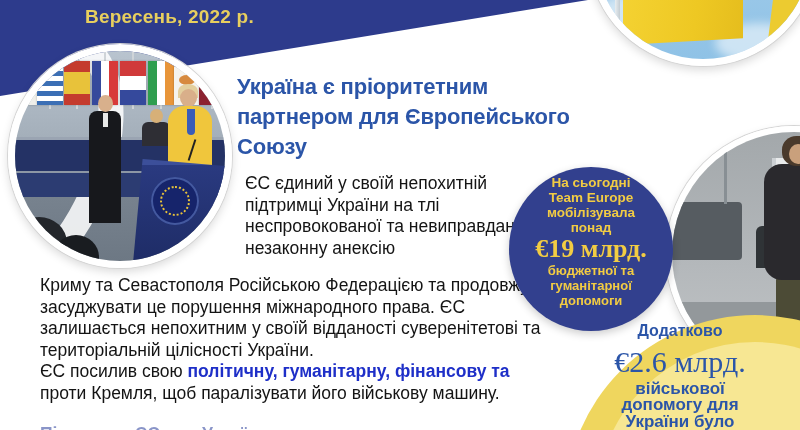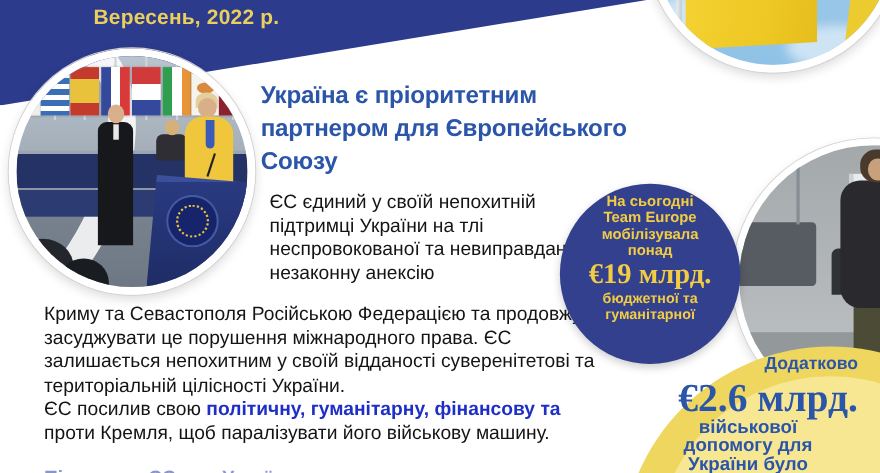--- a/index.html
+++ b/index.html
@@ -94,22 +94,22 @@
   .tb-indent{left:245px;top:173px;line-height:21.5px;}
   .tb-full{left:40px;top:275px;line-height:21.5px;}
   .tb-para2{left:40px;top:360px;line-height:22px;}
   .tb-para2 .hl{color:var(--accent-blue);font-weight:bold;}
   .cutoff{position:absolute;left:40px;top:424px;width:520px;height:6px;overflow:hidden;z-index:2;
     font-size:17.5px;font-weight:bold;color:#2b3f9c;opacity:.55;white-space:nowrap;}
   
   .circle-yellow{position:absolute;left:565px;top:315px;width:380px;height:380px;border-radius:50%;background:var(--yellow);z-index:5;}
   .circle-yellow-inner{position:absolute;left:32px;top:27px;width:316px;height:316px;border-radius:50%;background:var(--yellow-light);}
   .yellow-text{position:absolute;left:580px;top:322px;width:200px;z-index:7;text-align:center;color:var(--title-blue);}
-  .yellow-heading{font-size:16px;font-weight:bold;line-height:18px;margin-bottom:6px;text-align:right;}
-  .yellow-amount{font-family:"Liberation Serif","DejaVu Serif",serif;font-weight:bold;font-size:36px;line-height:32px;margin-bottom:3px;text-align:right;}
+  .yellow-heading{font-size:16px;font-weight:bold;line-height:18px;margin-bottom:6px;}
+  .yellow-amount{font-family:"Liberation Serif","DejaVu Serif",serif;font-weight:normal;font-size:30px;line-height:32px;margin-bottom:3px;}
   .yellow-lines .line{font-size:17px;font-weight:bold;line-height:16.3px;}
   .circle-blue{position:absolute;left:509px;top:167px;width:164px;height:164px;border-radius:50%;background:var(--circle-navy);
     z-index:6;box-shadow:0 3px 8px rgba(0,0,0,.2);text-align:center;color:var(--amount-gold);padding-top:8px;}
   .blue-top .line,.blue-bottom .line{font-weight:bold;}
   .blue-top .line{font-size:13.5px;line-height:15px;}
   .blue-amount{font-family:"Liberation Serif","DejaVu Serif",serif;font-weight:bold;font-size:26px;line-height:28px;}
   .blue-bottom .line{font-size:13px;line-height:15px;}
 </style>
 </head>
 <body>
@@ -234,14 +234,15 @@
   <div class="blue-top">
       <div class="line">На сьогодні</div>
       <div class="line">Team Europe</div>
       <div class="line">мобілізувала</div>
       <div class="line">понад</div>
     </div>
   <div class="blue-amount">€19 млрд.</div>
   <div class="blue-bottom">
       <div class="line">бюджетної та</div>
       <div class="line">гуманітарної</div>
+      <div class="line">допомоги</div>
     </div>
 </div>
 
 </body></html>

